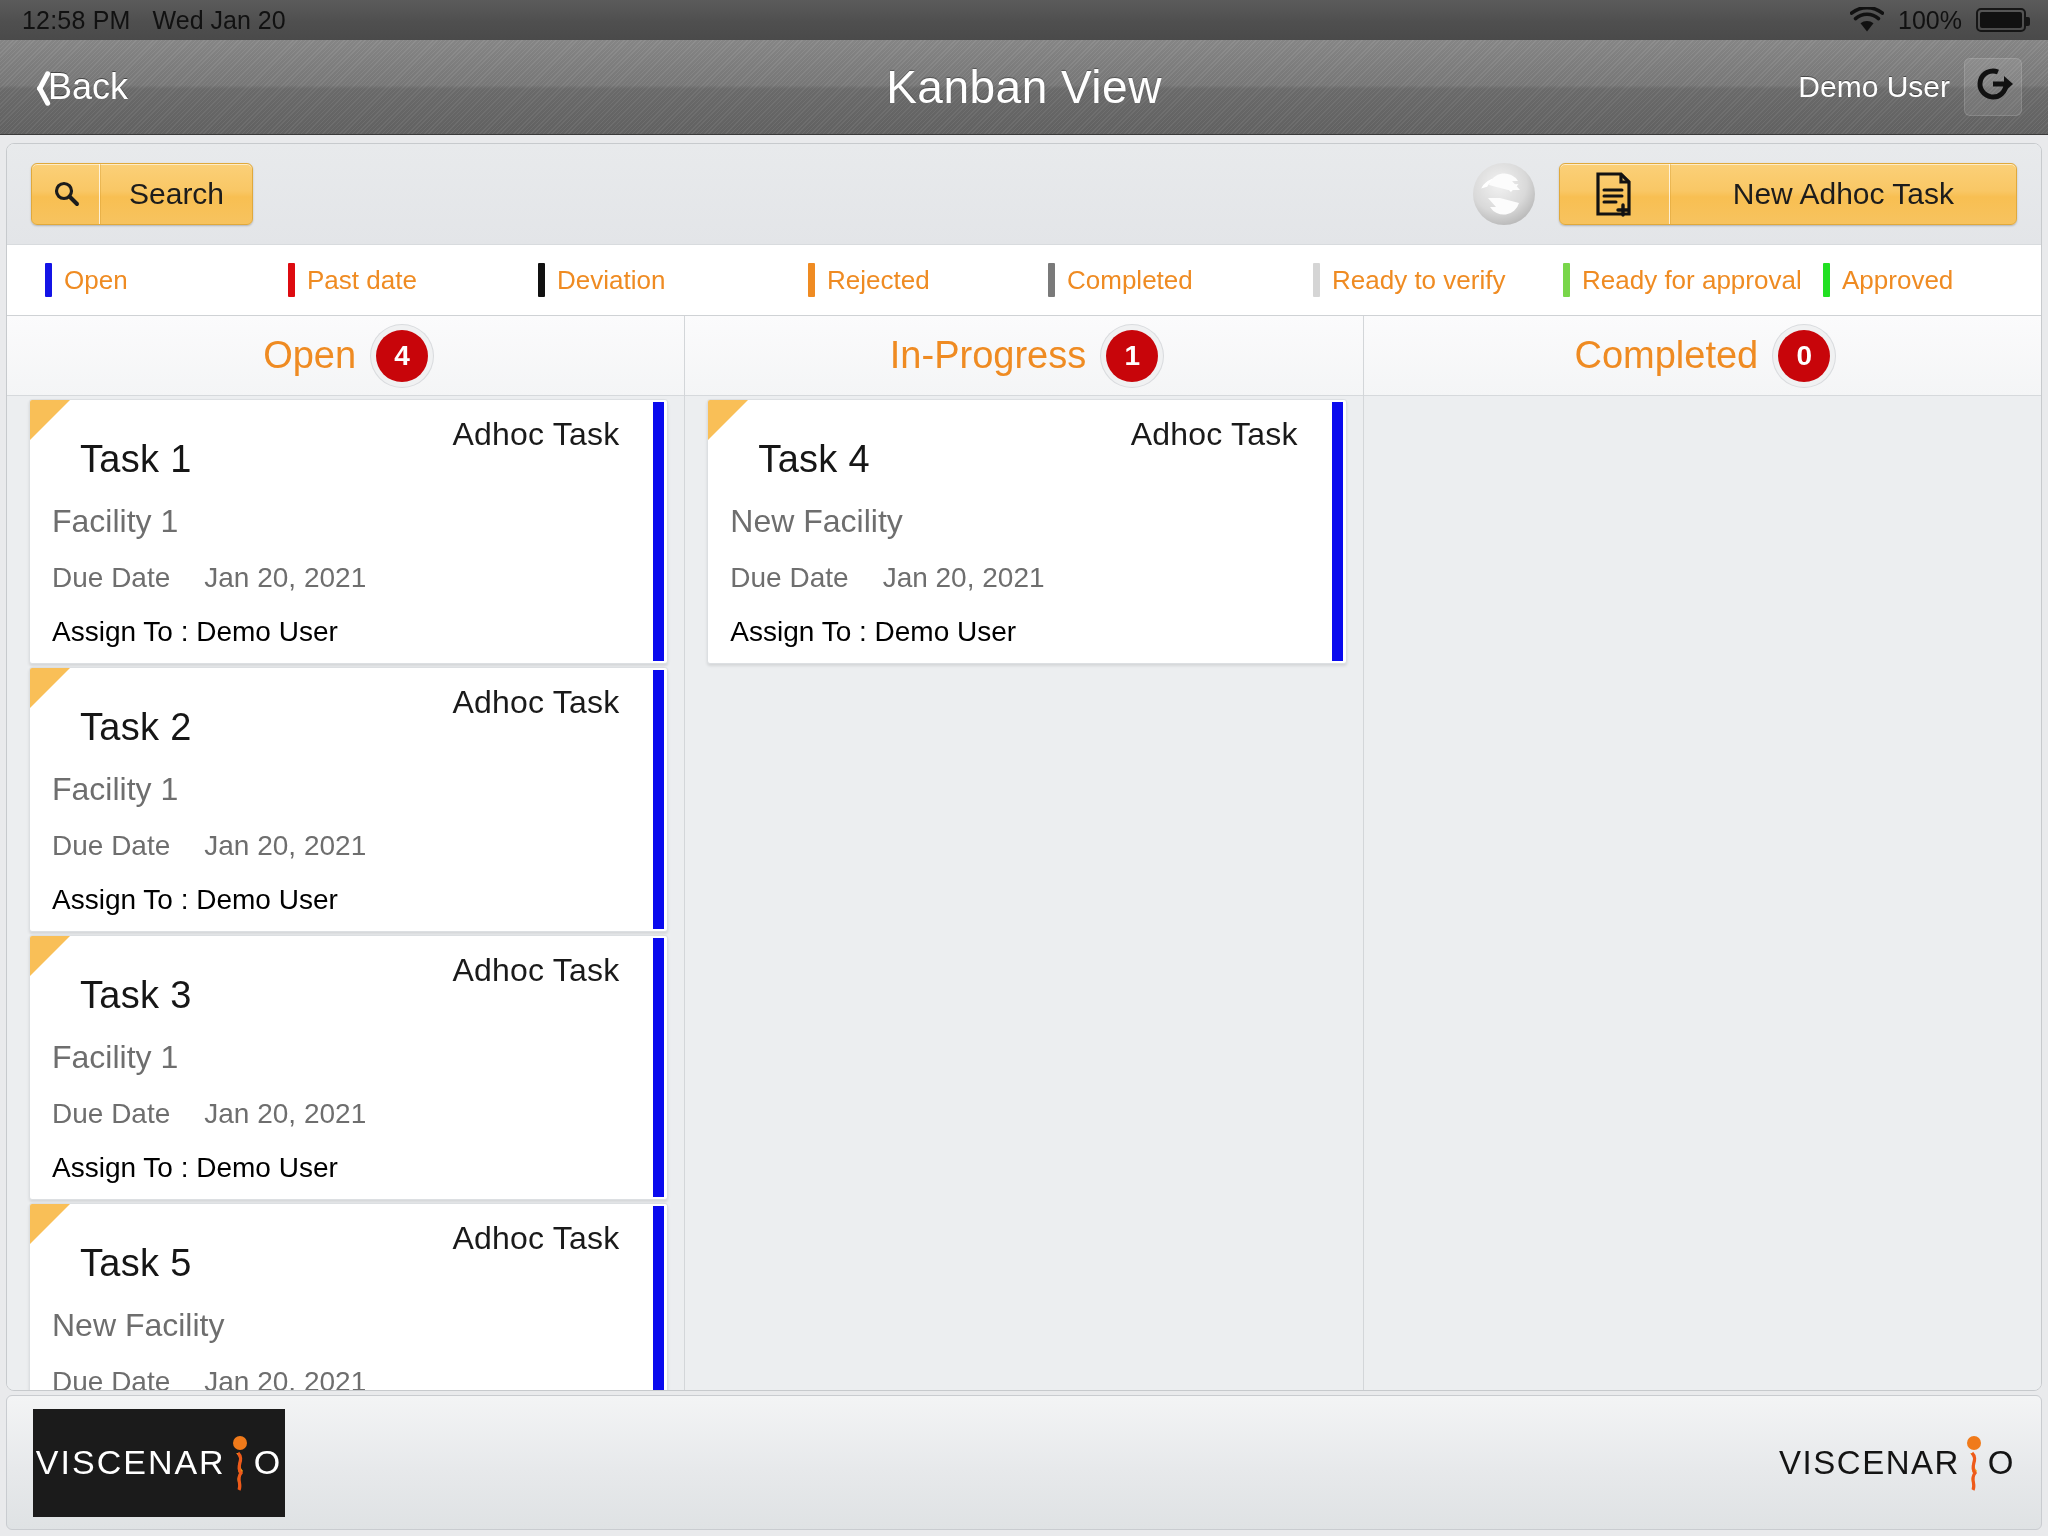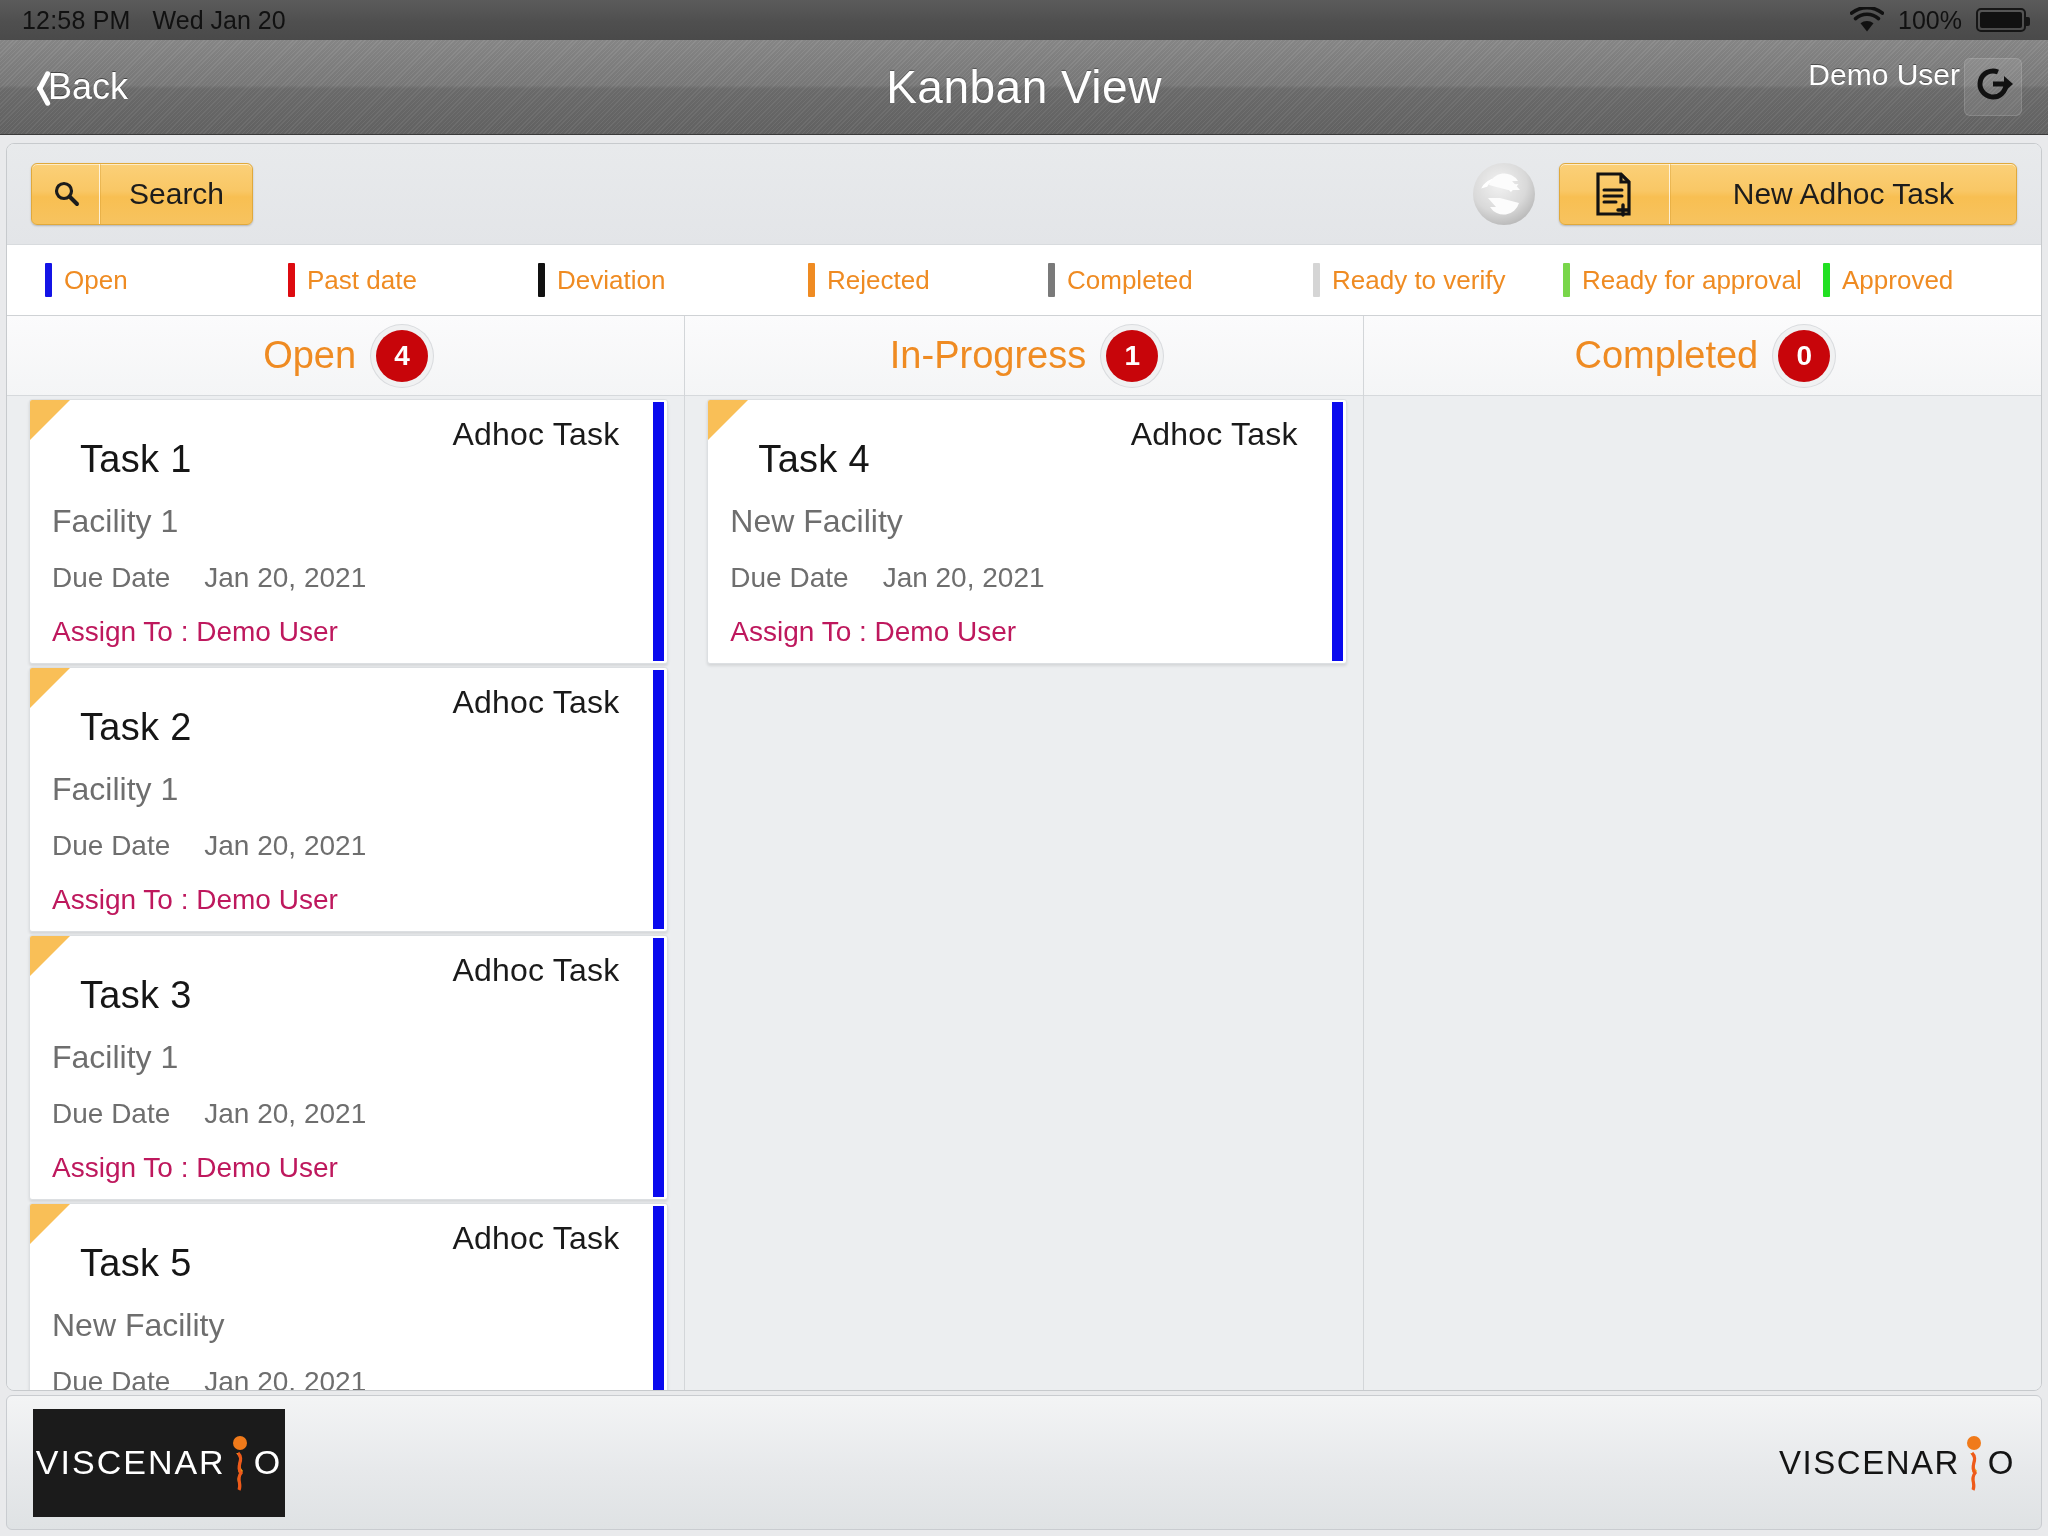--- a/index.html
+++ b/index.html
@@ -49,21 +49,21 @@
     content:""; position:absolute; left:10px; width:5px; height:22px; background:#fff; border-radius:3px;
   }
   .back-chev:before{ top:1px; transform:rotate(28deg); transform-origin:bottom; }
   .back-chev:after{ top:18px; transform:rotate(-28deg); transform-origin:top; }
   .back-label{ color:#fff; font-size:36px; font-weight:400; text-shadow:0 -1px 0 rgba(0,0,0,.45); }
   .nav-title{
     position:absolute; left:0; right:0; text-align:center;
     color:#fff; font-size:46px; font-weight:300; letter-spacing:.5px;
     text-shadow:0 -1px 1px rgba(0,0,0,.35); pointer-events:none;
   }
-  .nav-right{ margin-left:auto; display:flex; align-items:flex-start; gap:4px; z-index:2; }
+  .nav-right{ margin-left:auto; display:flex; align-items:center; gap:14px; z-index:2; }
   .user-name{ color:#fff; font-size:30px; text-shadow:0 -1px 0 rgba(0,0,0,.4); }
   .logout-btn{
     width:58px; height:58px; border-radius:6px; cursor:pointer;
     background:rgba(255,255,255,.10);
     border:1px solid rgba(255,255,255,.12);
     display:flex; align-items:center; justify-content:center;
   }
 
   
   .panel{
@@ -155,21 +155,21 @@
   .card-type{
     position:absolute; right:48px; top:16px;
     font-size:32px; color:#1a1a1a; font-weight:300; letter-spacing:.2px;
   }
   .card-title{
     font-size:38px; color:#161616; font-weight:300; margin-top:14px; letter-spacing:.3px;margin-left:28px;
   }
   .card-fac{ font-size:32px; color:#6e6e6e; margin-top:22px; }
   .card-due{ font-size:28px; color:#6e6e6e; margin-top:22px; }
   .card-due .d-val{ margin-left:34px; }
-  .card-assign{ font-size:28px; color:#be185d; margin-top:22px; }
+  .card-assign{ font-size:28px; color:#000000; margin-top:22px; }
   .status-bar-right{
     position:absolute; right:3px; top:2px; bottom:2px; width:11px;
     background:#0a0aee;
   }
 
   
   .footer{
     position:absolute; left:6px; top:1395px; width:2036px; height:135px;
     background:linear-gradient(to bottom,#f3f4f5 0%,#e7e9eb 55%,#dfe2e4 100%);
     border:1px solid #c9ccd0; border-radius:6px;

